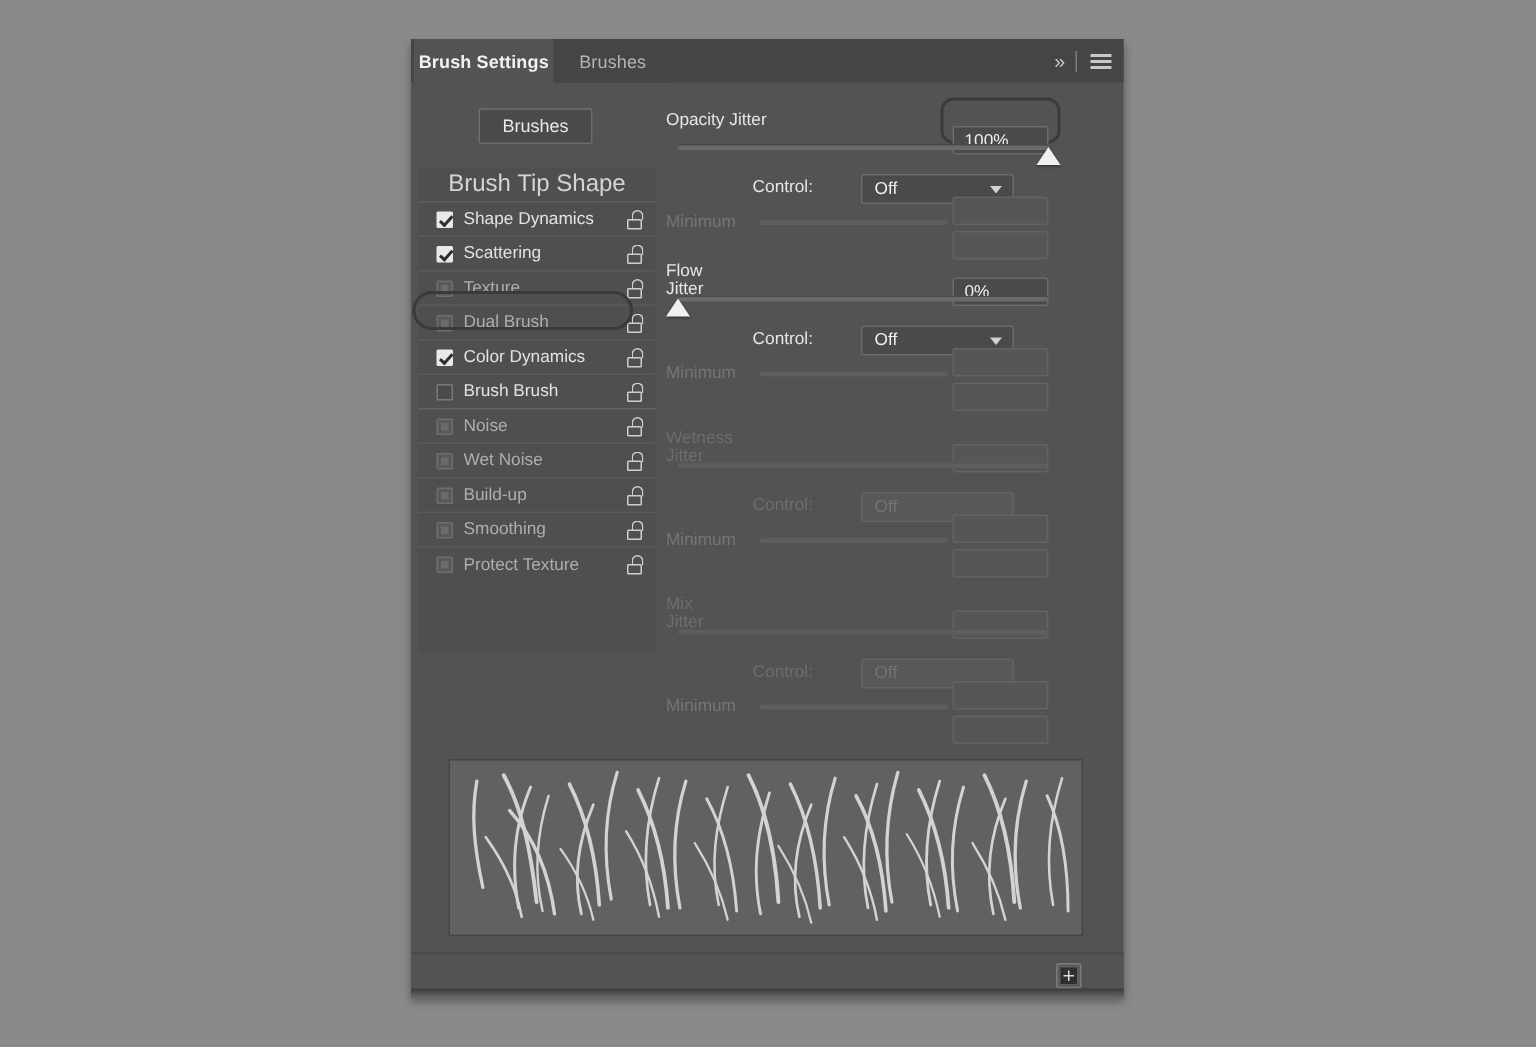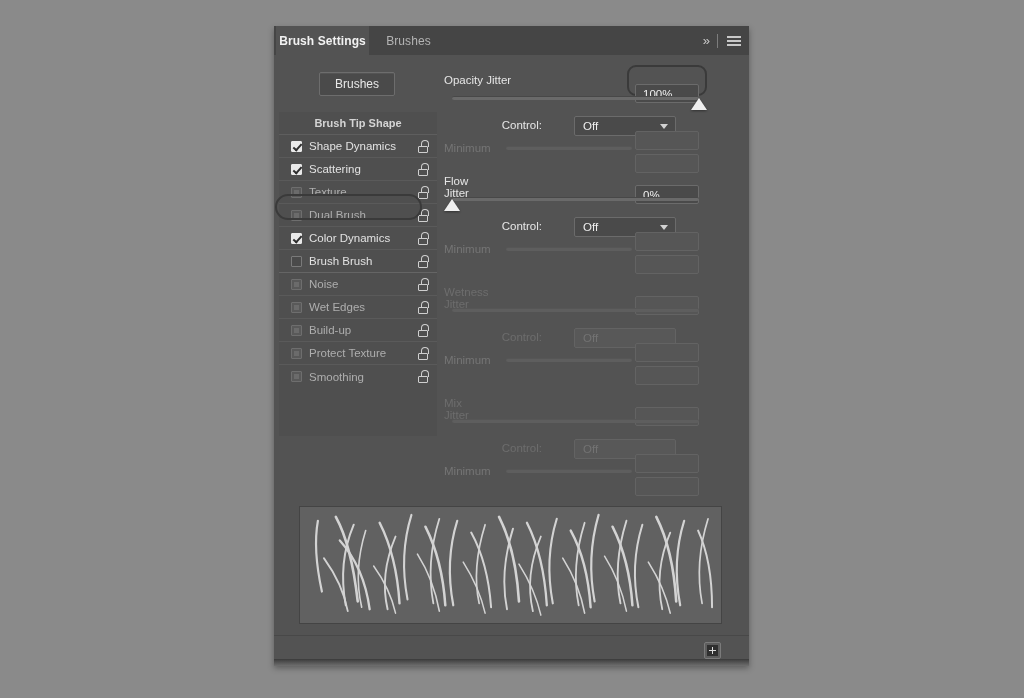--- a/index.html
+++ b/index.html
@@ -70,24 +70,23 @@
   }
 
   
   .list-col {
     position: absolute; left: 5px; top: 86px;
     width: 158px; height: 324px;
     background: #4f4f4f;
   }
   .list-header {
     height: 23px; display: flex; align-items: center; justify-content: center;
-    color: #d4d4d4; font-size: 11px;
+    color: #d4d4d4; font-size: 16px;
     border-bottom: 1px solid #5e5e5e;
     user-select: none;
-    font-weight: bold;
   }
   .list-row {
     position: relative;
     height: 23px;
     display: flex; align-items: center;
     padding-left: 12px;
     border-bottom: 1px solid #5a5a5a;
     cursor: default; user-select: none;
   }
   .list-row:last-child { border-bottom: none; }
@@ -353,48 +352,48 @@
         <span class="cb dim"></span>
         <span class="row-label dim">Noise</span>
         <span class="lock">
             <i class="shackle"></i>
             <i class="body"></i>
           </span>
       </div>
 
       <div class="list-row">
         <span class="cb dim"></span>
-        <span class="row-label dim">Wet Edges</span>
+        <span class="row-label dim">Wet Noise</span>
         <span class="lock">
             <i class="shackle"></i>
             <i class="body"></i>
           </span>
       </div>
 
       <div class="list-row">
         <span class="cb dim"></span>
         <span class="row-label dim">Build-up</span>
         <span class="lock">
             <i class="shackle"></i>
             <i class="body"></i>
           </span>
       </div>
 
       <div class="list-row">
         <span class="cb dim"></span>
+        <span class="row-label dim">Smoothing</span>
+        <span class="lock">
+            <i class="shackle"></i>
+            <i class="body"></i>
+          </span>
+      </div>
+
+      <div class="list-row">
+        <span class="cb dim"></span>
         <span class="row-label dim">Protect Texture</span>
-        <span class="lock">
-            <i class="shackle"></i>
-            <i class="body"></i>
-          </span>
-      </div>
-
-      <div class="list-row">
-        <span class="cb dim"></span>
-        <span class="row-label dim">Smoothing</span>
         <span class="lock">
             <i class="shackle"></i>
             <i class="body"></i>
           </span>
       </div>
     </div>
 
     <div class="annot-ring" id="ring-transfer"></div>
     <div class="annot-ring" id="ring-value"></div>
 

